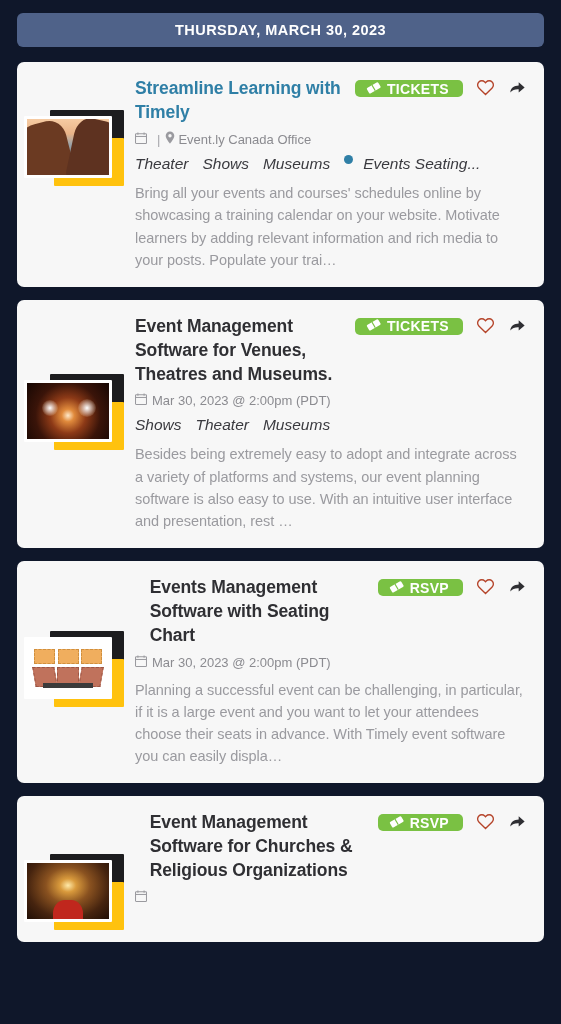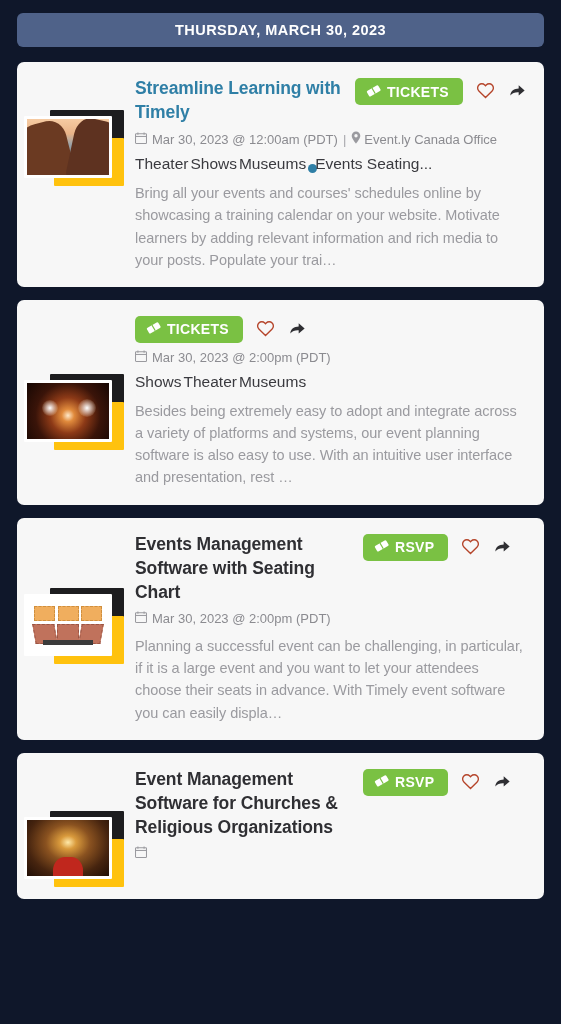--- a/index.html
+++ b/index.html
@@ -209,20 +209,21 @@
   .content-col {
     flex: 1;
     min-width: 0;
     padding-left: 5px;
   }
 
   .title-row {
     display: flex;
     align-items: flex-start;
     gap: 10px;
+    justify-content: flex-end;
   }
   .event-title {
     font-size: 17.5px;
     line-height: 1.38;
     font-weight: bold;
     letter-spacing: -0.1px;
     color: #2f2f33;
     max-width: 218px;
     flex: 1;
     margin: 0;
@@ -236,21 +237,21 @@
     align-items: center;
     gap: 13px;
     padding-top: 2px;
     flex-shrink: 0;
   }
   .cta-button {
     background: #7ac143;
     color: #ffffff;
     border: none;
     border-radius: 5px;
-    height: 27px;
+    height: 17px;
     padding: 0 14px 0 11px;
     display: inline-flex;
     align-items: center;
     gap: 6px;
     font-family: "Liberation Sans", sans-serif;
     font-size: 14px;
     font-weight: bold;
     letter-spacing: 0.3px;
     cursor: pointer;
   }
@@ -273,27 +274,28 @@
     color: #8b8b90;
     margin-top: 7px;
     white-space: nowrap;
   }
   .meta-row .cal-icon { margin-right: 5px; display: block; }
   .meta-sep { margin: 0 5px; color: #a6a6ab; }
   .pin-icon { margin-right: 3px; display: block; }
 
   .tags-row {
     display: flex;
-    align-items: flex-end;
-    gap: 2px;
+    align-items: flex-start;
+    gap: 14px;
     margin-top: 8px;
     font-size: 15.5px;
     color: #3a3a3f;
     white-space: nowrap;
     overflow: hidden;
+    font-style: italic;
   }
   .tag-dot {
     width: 9px;
     height: 9px;
     border-radius: 50%;
     background: #2f7fa6;
     display: inline-block;
     flex-shrink: 0;
     margin-right: -4px;
   }
@@ -363,21 +365,20 @@
         </div>
       </div>
       <div class="meta-row">
         <span class="cal-icon">
           <svg width="12" height="12" viewBox="0 0 14 14">
               <rect x="0.6" y="2" width="12.8" height="11.4" rx="1" fill="none" stroke="#9a9a9f" stroke-width="1.2"></rect>
               <path d="M0.6 5.2h12.8" stroke="#9a9a9f" stroke-width="1.2"></path>
               <path d="M3.4 0.6v2.6M10.6 0.6v2.6" stroke="#9a9a9f" stroke-width="1.2"></path>
             </svg>
         </span>
-        <span>Mar 30, 2023 @ 12:00am (PDT)</span>
         <span class="meta-sep">|</span>
         <span class="pin-icon">
           <svg width="10" height="13" viewBox="0 0 10 13">
               <path d="M5 0.4a4.3 4.3 0 0 0-4.3 4.3C0.7 7.7 5 12.6 5 12.6s4.3-4.9 4.3-7.9A4.3 4.3 0 0 0 5 0.4Zm0 6a1.7 1.7 0 1 1 0-3.4 1.7 1.7 0 0 1 0 3.4Z" fill="#9a9a9f"></path>
             </svg>
         </span>
         <span>Event.ly Canada Office</span>
       </div>
       <div class="tags-row">
         <span>Theater</span>
@@ -395,20 +396,21 @@
       <div class="thumb-wrap">
         <div class="thumb-black"></div>
         <div class="thumb-yellow"></div>
         <div class="thumb-img">
           <div class="scene scene-stage"></div>
         </div>
       </div>
     </div>
     <div class="content-col">
       <div class="title-row">
+        <h3 class="event-title">Event Management Software for Venues, Theatres and Museums.</h3>
         <div class="actions">
           <button class="cta-button">
             <span class="ticket-icon">
               <svg width="15" height="15" viewBox="0 0 16 16">
                   <g transform="rotate(-30 8 8)">
                     <rect x="1" y="5" width="14" height="7" rx="1.4" fill="#fff"></rect>
                     <rect x="7.3" y="5" width="1.2" height="7" fill="#7ac143"></rect>
                   </g>
                 </svg>
             </span>

